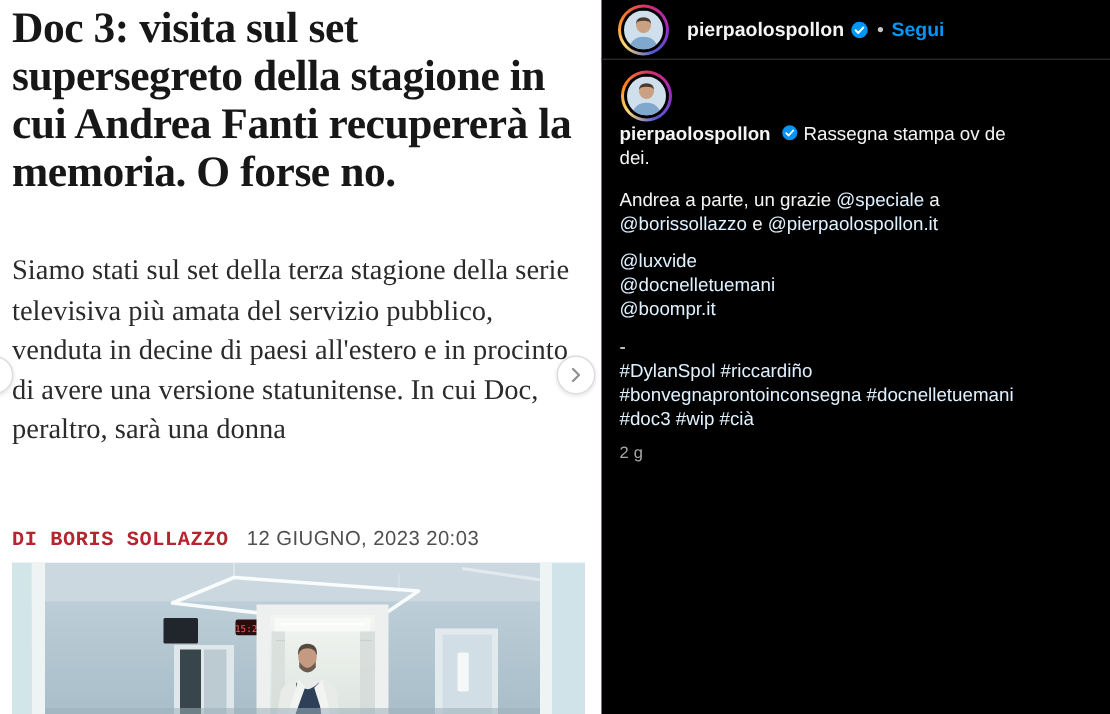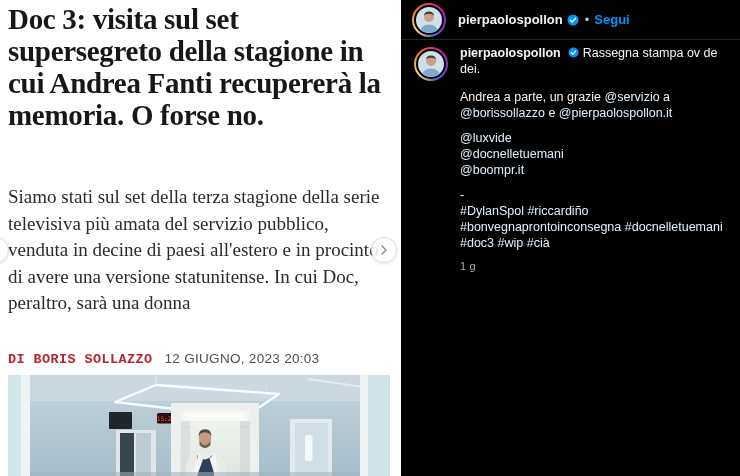--- a/index.html
+++ b/index.html
@@ -4,21 +4,21 @@
 <style>
   html,body{margin:0;padding:0;background:#000;}
   .screen{position:relative;width:740px;height:476px;overflow:hidden;background:#f0abfc;
           font-family:"Liberation Sans","DejaVu Sans",sans-serif;}
 
   
   .article-panel{position:absolute;left:0;top:0;width:401px;height:476px;background:#fff;}
   .headline{position:absolute;left:8px;top:3px;width:388px;margin:0;
             font-family:"Liberation Serif","DejaVu Serif",serif;
             font-weight:700;font-size:29px;line-height:32px;letter-spacing:-0.3px;color:#171717;}
-  .article-body{position:absolute;left:8px;top:184px;width:376px;margin:0;
+  .article-body{position:absolute;left:8px;top:168px;width:376px;margin:0;
             font-family:"Liberation Serif","DejaVu Serif",serif;
             font-size:19px;line-height:26.5px;color:#2b2b2b;}
   .byline{position:absolute;left:8px;top:351px;width:388px;font-size:13.5px;line-height:15px;
           white-space:nowrap;}
   .byline .author{color:#b5242f;font-weight:700;letter-spacing:0.4px;cursor:pointer;font-family:Liberation Mono, monospace;}
   .byline .date{color:#4f4f4f;margin-left:12px;letter-spacing:0.3px;}
   .photo{position:absolute;left:8px;top:375px;width:382px;height:101px;overflow:hidden;}
 
   .car-btn{position:absolute;width:26px;height:26px;border-radius:50%;padding:0;
            background:rgba(255,255,255,0.88);border:1px solid #dcdcdc;cursor:pointer;
@@ -36,21 +36,21 @@
   .avatar .gap{width:100%;height:100%;padding:2px;box-sizing:border-box;background:#000;border-radius:50%;}
   .avatar svg{display:block;border-radius:50%;width:100%;height:100%;}
   .hdr-avatar{margin-left:11px;}
   .ig-username{font-weight:700;font-size:13px;color:#f5f5f5;cursor:pointer;}
   .hdr-user{margin-left:12px;}
   .badge{margin-left:4px;vertical-align:-1px;}
   .sep{color:#c7c7c7;margin:0 5px 0 6px;font-size:13px;}
   .follow-btn{background:none;border:none;padding:0;color:#0095f6;font-weight:700;font-size:13px;
               font-family:inherit;cursor:pointer;}
 
-  .ig-comment{position:absolute;left:0;top:45px;width:339px;display:flex;}
+  .ig-comment{position:absolute;left:0;top:45px;width:339px;display:flex;flex-direction:column;}
   .cmt-avatar{margin-left:13px;margin-top:2px;}
   .cmt-col{margin-left:12px;width:272px;font-size:12.5px;line-height:16px;color:#f5f5f5;}
   .cmt-col p{margin:0;}
   .cmt-line1{margin:0;}
   .cmt-line1 .ig-username{font-size:12.5px;}
   .cmt-thanks{margin-top:12px !important;}
   .cmt-mentions{margin-top:9px !important;}
   .cmt-mentions span{display:block;}
   .cmt-dashblock{margin-top:9px !important;}
   .cmt-dashblock .dash{display:block;}
@@ -168,30 +168,30 @@
       <div class="cmt-col">
         <p class="cmt-line1">
           <span class="ig-username">pierpaolospollon</span>
           <svg class="badge" width="11" height="11" viewBox="0 0 24 24">
             <circle cx="12" cy="12" r="11" fill="#0095f6"></circle>
             <path d="M6.8 12.4 L10.4 16 L17.2 8.6" stroke="#ffffff" stroke-width="2.6" fill="none" stroke-linecap="round" stroke-linejoin="round"></path>
           </svg>
           <span>Rassegna stampa ov de dei.</span>
         </p>
 
-        <p class="cmt-thanks"><span>Andrea a parte, un grazie </span><span class="ig-link">@servizio</span><span> a </span><span class="ig-link">@borissollazzo</span><span> e </span><span class="ig-link">@pierpaolospollon.it</span></p>
+        <p class="cmt-thanks"><span>Andrea a parte, un grazie </span><span class="ig-link">@speciale</span><span> a </span><span class="ig-link">@borissollazzo</span><span> e </span><span class="ig-link">@pierpaolospollon.it</span></p>
 
         <p class="cmt-mentions">
           <span class="ig-link">@luxvide</span>
           <span class="ig-link">@docnelletuemani</span>
           <span class="ig-link">@boompr.it</span>
         </p>
 
         <p class="cmt-dashblock">
           <span class="dash">-</span>
           <span class="ig-link">#DylanSpol #riccardiño #bonvegnaprontoinconsegna #docnelletuemani #doc3 #wip #cià</span>
         </p>
 
-        <div class="cmt-time">1 g</div>
+        <div class="cmt-time">2 g</div>
       </div>
     </div>
   </div>
 </div>
 
 </body></html>

